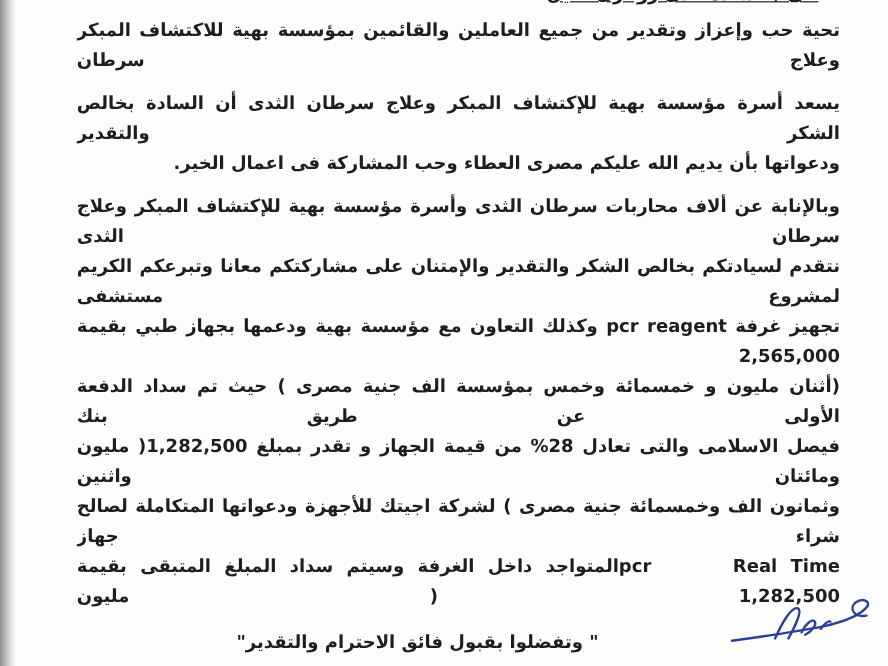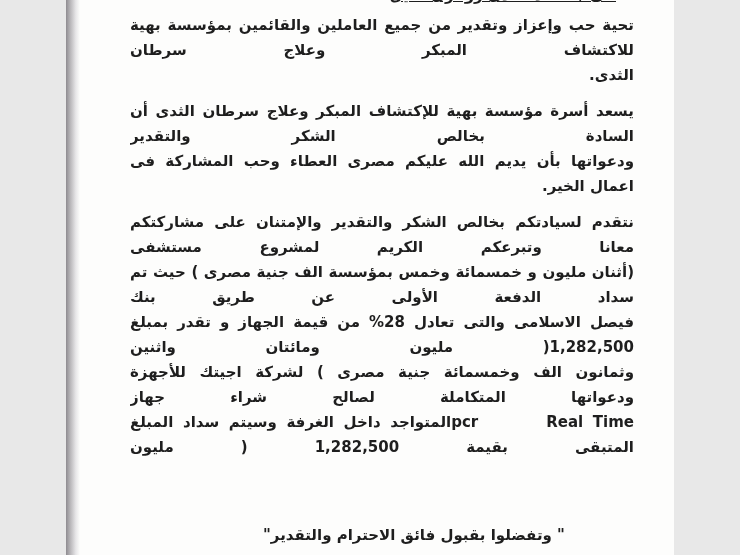--- a/index.html
+++ b/index.html
@@ -1,18 +1,18 @@
 <!DOCTYPE html>
 <html lang="ar"><head>
 <meta charset="utf-8">
 <style>
   html,body { margin:0; padding:0; background:#e8e8e8; }
   .page {
     position:relative;
-    width:608px; height:555px;
+    width:740px; height:555px;
     margin:0 auto;
     background:#fdfdfc;
     overflow:hidden;
     font-family:"DejaVu Sans", sans-serif;
     font-weight:700;
     color:#1e1e1e;
   }
   .scan-edge {
     position:absolute; left:0; top:0; bottom:0; width:14px;
     background:linear-gradient(90deg,#8e8b90 0%,#b7b5b8 30%,#e7e6e8 70%,#fdfdfc 100%);
@@ -55,30 +55,31 @@
 <div class="page">
 
   <div class="scan-edge"></div>
 
   <div class="addressee" dir="rtl">الى / السادة نادى روتارى النيل</div>
 
   <div class="content">
 
     <div class="para">
       <div class="line">تحية حب وإعزاز وتقدير من جميع العاملين والقائمين بمؤسسة بهية للاكتشاف المبكر وعلاج سرطان</div>
-      <div class="line last">الثدى.</div>
     </div>
 
     <div class="para">
       <div class="line">يسعد أسرة مؤسسة بهية للإكتشاف المبكر وعلاج سرطان الثدى أن السادة بخالص الشكر والتقدير</div>
       <div class="line last">ودعواتها بأن يديم الله عليكم مصرى العطاء وحب المشاركة فى اعمال الخير.</div>
     </div>
 
     <div class="para">
+      <div class="line">وبالإنابة عن ألاف محاربات سرطان الثدى وأسرة مؤسسة بهية للإكتشاف المبكر وعلاج سرطان الثدى</div>
       <div class="line">نتقدم لسيادتكم بخالص الشكر والتقدير والإمتنان على مشاركتكم معانا وتبرعكم الكريم لمشروع مستشفى</div>
+      <div class="line">تجهيز غرفة pcr reagent وكذلك التعاون مع مؤسسة بهية ودعمها بجهاز طبي بقيمة 2,565,000</div>
       <div class="line">(أثنان مليون و خمسمائة وخمس بمؤسسة الف جنية مصرى ) حيث تم سداد الدفعة الأولى عن طريق بنك</div>
       <div class="line">فيصل الاسلامى والتى تعادل 28% من قيمة الجهاز و تقدر بمبلغ 1,282,500( مليون ومائتان واثنين</div>
       <div class="line">وثمانون الف وخمسمائة جنية مصرى ) لشركة اجيتك للأجهزة ودعواتها المتكاملة لصالح شراء جهاز</div>
       <div class="line">
         <span class="latin-iso" dir="ltr">Real Time</span><span class="rt-gap"></span><span class="latin-iso" dir="rtl">pcrالمتواجد داخل الغرفة  وسيتم سداد المبلغ المتبقى بقيمة 1,282,500 ( مليون</span>
       </div>
 
     </div>
 
   </div>

